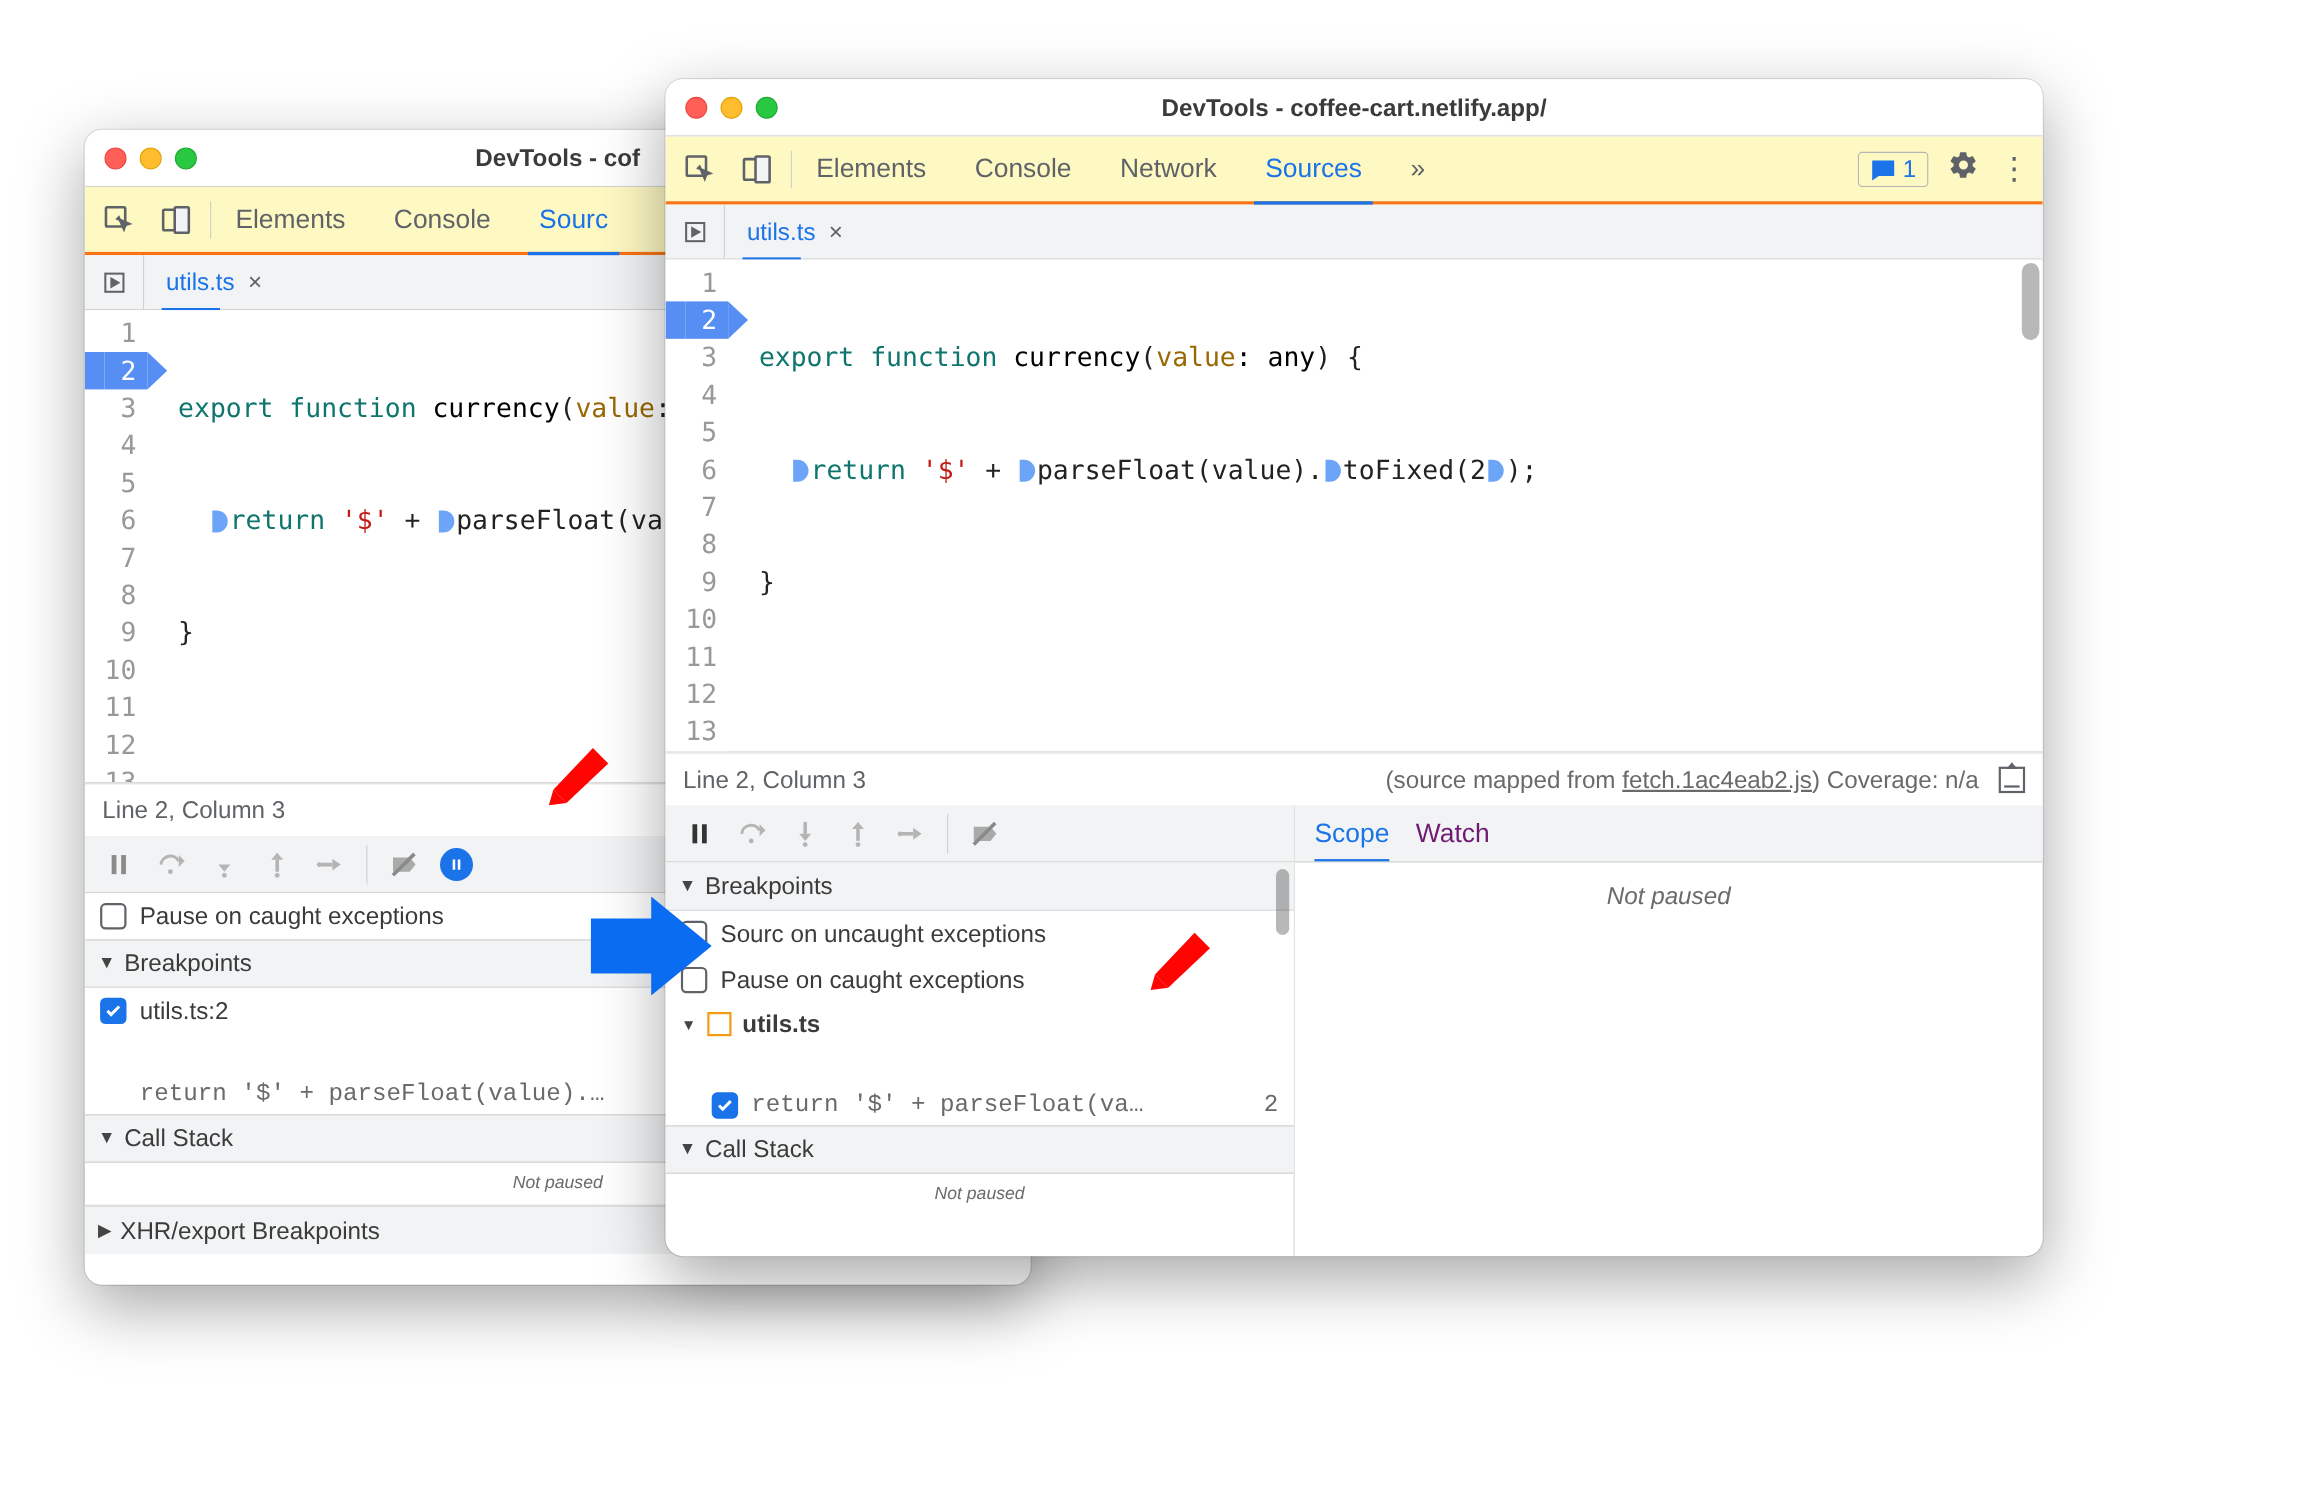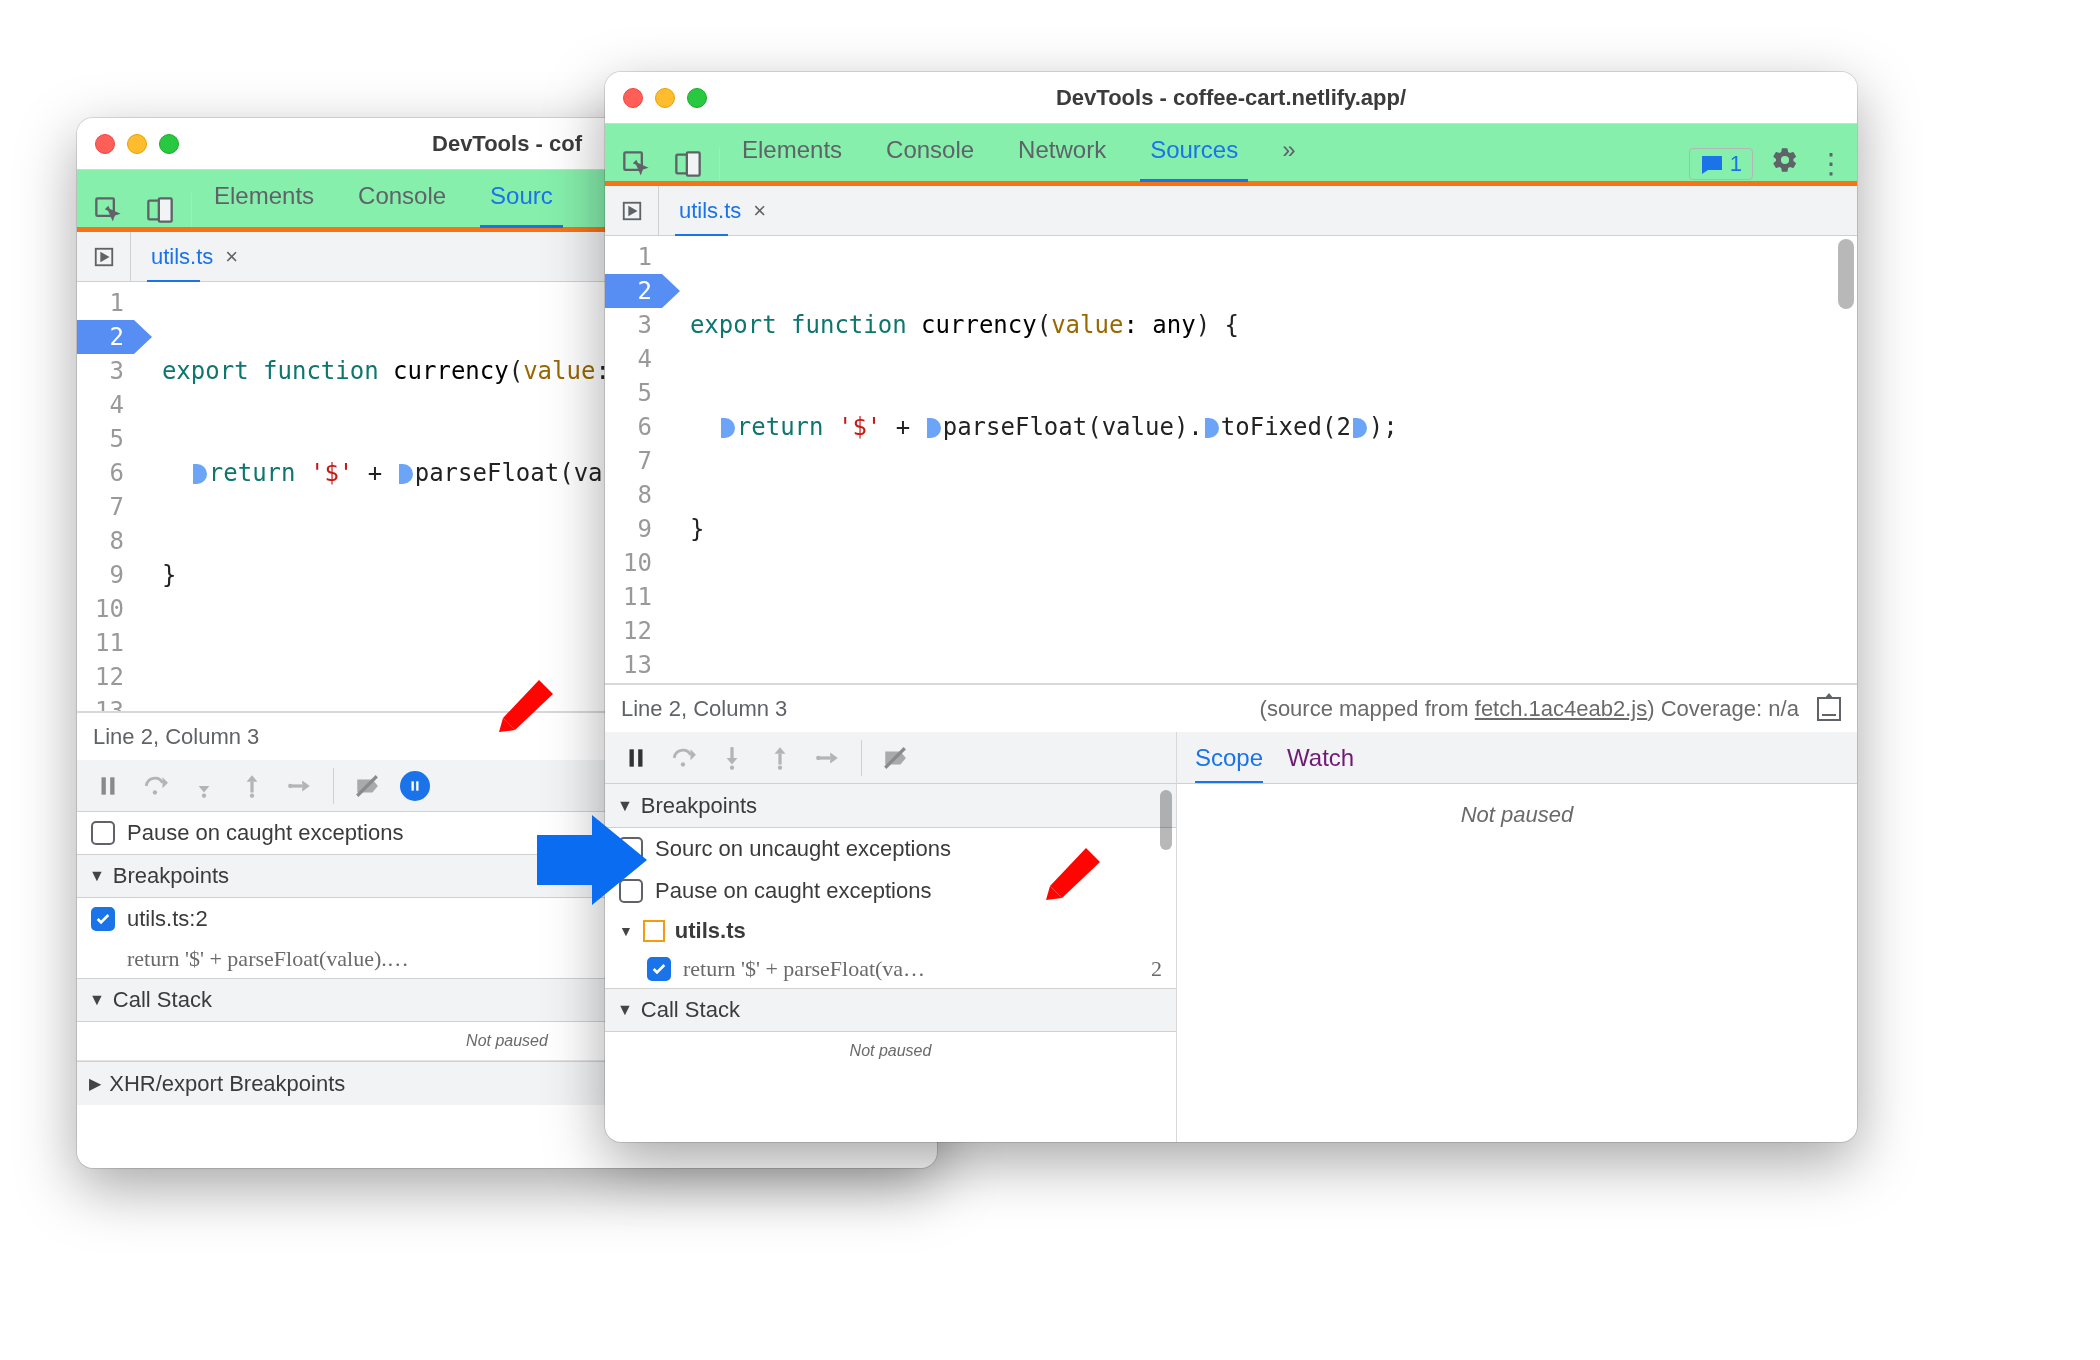--- a/index.html
+++ b/index.html
@@ -33,23 +33,23 @@
   }
   .traffic-lights { position: absolute; left: 18px; top: 16px; display: flex; gap: 12px; }
   .dot { width: 20px; height: 20px; border-radius: 50%; }
   .dot.red { background: #ff5f57; border:1px solid #e44; }
   .dot.yellow { background: #febc2e; border:1px solid #e0a400; }
   .dot.green { background: #28c840; border:1px solid #1fa832; }
 
   .tabstrip {
     height: 62px;
     display: flex;
-    align-items: flex-end;
-    border-bottom: 5px solid #f97316;
-    background: #86efac;
+    align-items: center;
+    border-bottom: 3px solid #f97316;
+    background: #fef9c3;
   }
   .tabgroup-left { display:flex; align-items:center; padding: 0 14px; border-right: 1px solid #d0d0d0; gap: 18px; }
   .tabgroup-left .iconbtn { width: 34px; height: 34px; display:flex; align-items:center; justify-content:center; color:#5f6368; }
   .tabs { display:flex; align-items:center;}
   .tab { display:flex; align-items:center; padding: 0 22px; height: 62px; color:#5f6368; font-size: 24px; }
   .tab.active { color:#1a73e8; font-weight:500; position:relative;}
   .tab.active::after { content:""; position:absolute; left:12px; right:12px; bottom:-1px; height:3px; background:#1a73e8;}
   .tabstrip-right { margin-left:auto; display:flex; align-items:center; padding-right:12px; gap:18px; color:#5f6368; font-size:30px;}
   .issues-chip { display:flex; align-items:center; gap:6px; border:1px solid #b5b5b5; border-radius:4px; padding:2px 10px; color:#1a73e8; font-size:22px;}
   .issues-chip svg { width:24px; height:24px; fill:#1a73e8;}
@@ -94,21 +94,21 @@
 
   .section-hdr { height:44px; background:#f1f3f4; border-bottom:1px solid #d0d0d0; display:flex; align-items:center; gap:8px; padding:0 12px; font-size:22px; color:#3b3b3b; border-top:1px solid #d0d0d0;}
   .section-hdr .tri { font-size:16px; color:#444;}
   .section-body { background:#fff; font-size:22px; color:#3b3b3b;}
   .row-chk { display:flex; align-items:center; gap:12px; padding:8px 14px;}
   .chk { width:24px;height:24px; border:2px solid #5f6368; border-radius:5px; display:flex;align-items:center;justify-content:center; background:#fff;}
   .chk.on { background:#1a73e8; border-color:#1a73e8;}
   .chk.on svg { width:16px; height:16px; fill:#fff;}
   .bp-file { display:flex; align-items:center; gap:10px; padding:6px 14px; font-weight:600;}
   .bp-file .tsicon { width:22px;height:22px; border:2px solid #f39c12; display:inline-block;}
-  .bp-line { display:flex; align-items:center; gap:12px; padding:6px 14px 6px 42px; font-family:Liberation Serif, serif; color:#6a6a6a;}
+  .bp-line { display:flex; align-items:center; gap:12px; padding:6px 14px 6px 42px; font-family:Liberation Mono, monospace; color:#6a6a6a;margin-top:36px;}
   .bp-line .count { margin-left:auto; color:#6a6a6a;}
   .notpaused { text-align:center; color:#6a6a6a; font-style:italic; padding:10px 0; border-bottom:1px solid #e4e4e4;}
 
   .right-debugger-split { display:flex; flex:1 1 auto;}
   .right-debugger-left { width: 572px; border-right:1px solid #d8d8d8; display:flex; flex-direction:column;}
   .right-debugger-right { flex:1; display:flex; flex-direction:column;}
   .scope-tabs { height:52px; background:#f1f3f4; border-bottom:1px solid #d0d0d0; display:flex; align-items:center; padding:0 18px; gap:24px;}
   .scope-tab { color:#701a75; font-size:24px; padding:10px 0; position:relative;}
   .scope-tab.active { color:#1a73e8;}
   .scope-tab.active::after{content:""; position:absolute; left:0;right:0;bottom:-1px; height:2px; background:#1a73e8;}

